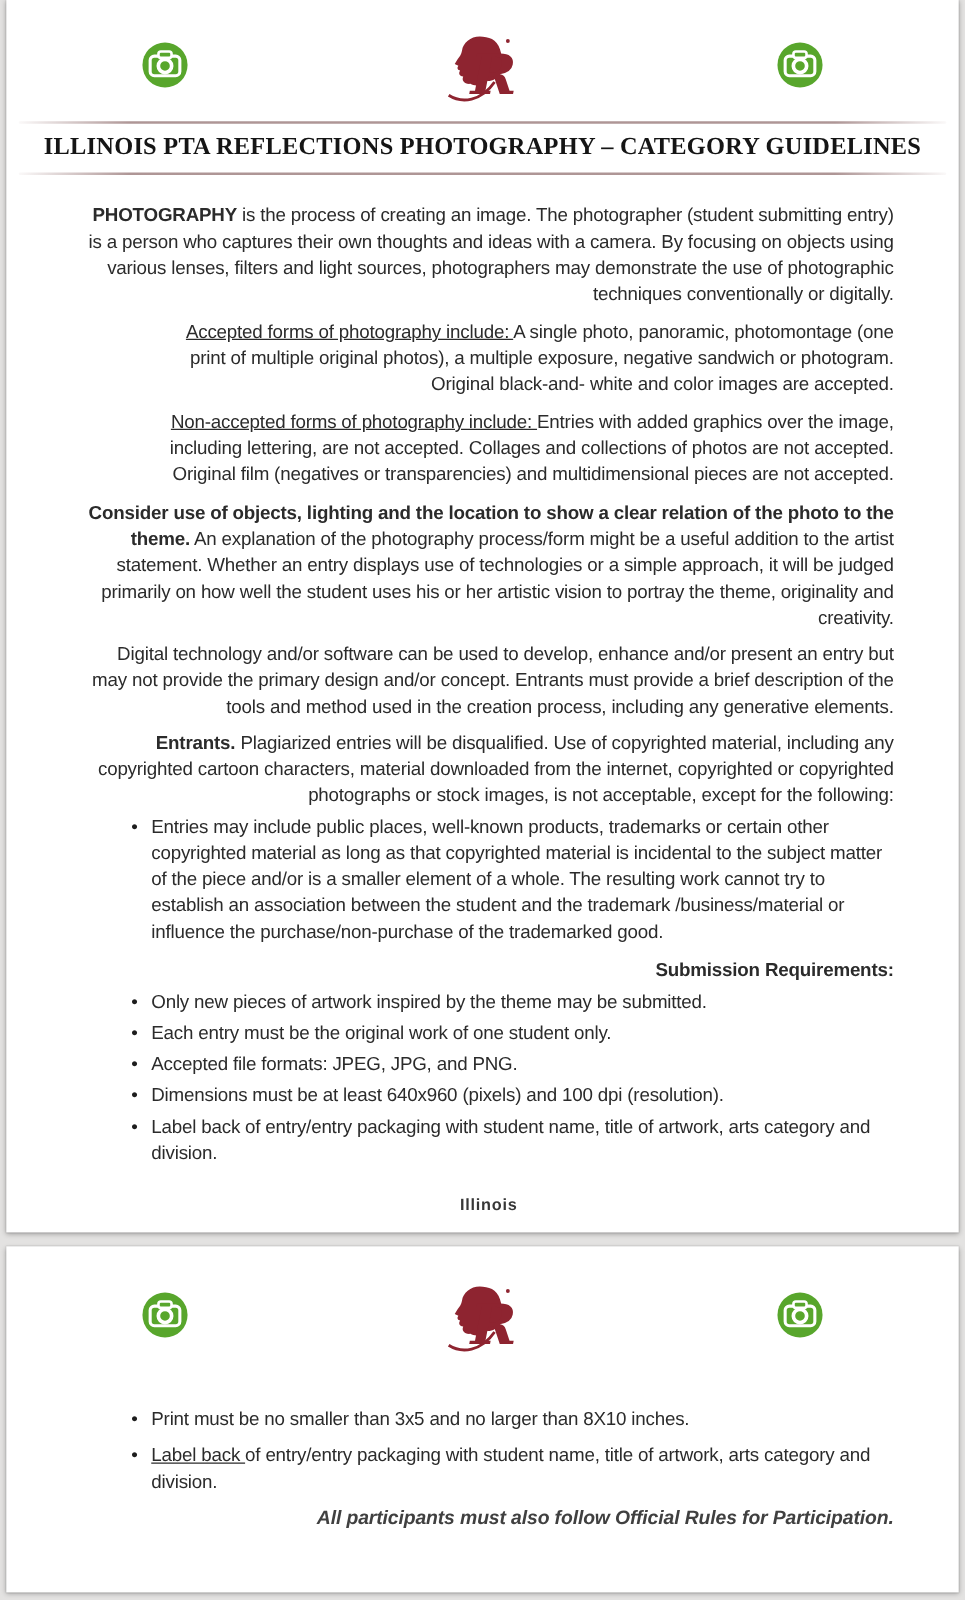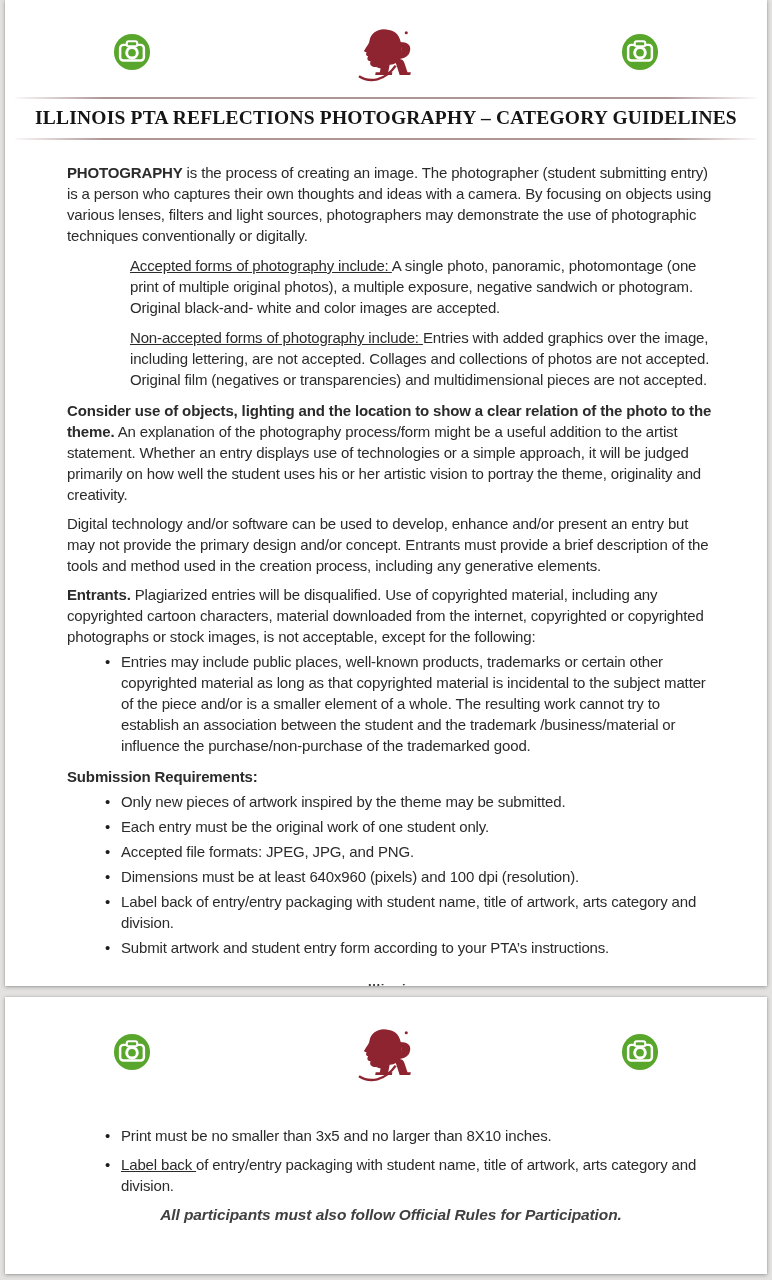--- a/index.html
+++ b/index.html
@@ -35,21 +35,21 @@
     border-radius:1px;
   }
   .doc-title{
     font-family:"Liberation Serif", serif;
     font-weight:700;font-size:19.5px;letter-spacing:.2px;
     text-align:center;color:#151515;
     padding:8px 0 9px 0;margin:0;
   }
 
   .content{padding:0 52px 0 62px;font-size:15px;line-height:21px;letter-spacing:-0.15px;}
-  .content p{margin:8px 0 0 0;}
+  .content p{margin:8px 0 0 0;text-align:right;}
   p.para-indent{margin-left:63px;margin-top:9px;}
   .b{font-weight:700;}
   .u{text-decoration:underline;}
 
   ul.bullets{margin:4px 0 0 0;padding:0 0 0 38px;list-style:none;}
   ul.bullets li{position:relative;padding-left:16px;margin-top:4px;}
   ul.bullets li::before{
     content:"•";position:absolute;left:0;top:0;font-size:15px;color:#1d1d1d;
   }
   .sub-heading{font-weight:700;margin-top:10px !important;}
@@ -123,21 +123,20 @@
       </ul>
 
       <p class="sub-heading">Submission Requirements:</p>
 
       <ul class="bullets">
         <li>Only new pieces of artwork inspired by the theme may be submitted.</li>
         <li>Each entry must be the original work of one student only.</li>
         <li>Accepted file formats: JPEG, JPG, and PNG.</li>
         <li>Dimensions must be at least 640x960 (pixels) and 100 dpi (resolution).</li>
         <li>Label back of entry/entry packaging with student name, title of artwork, arts category and division.</li>
-        <li>Submit artwork and student entry form according to your PTA’s instructions.</li>
       </ul>
 
       <div class="pta-logo">
         <div class="pta-region">Illinois</div>
 
       </div>
 
     </div>
   </div>
 

